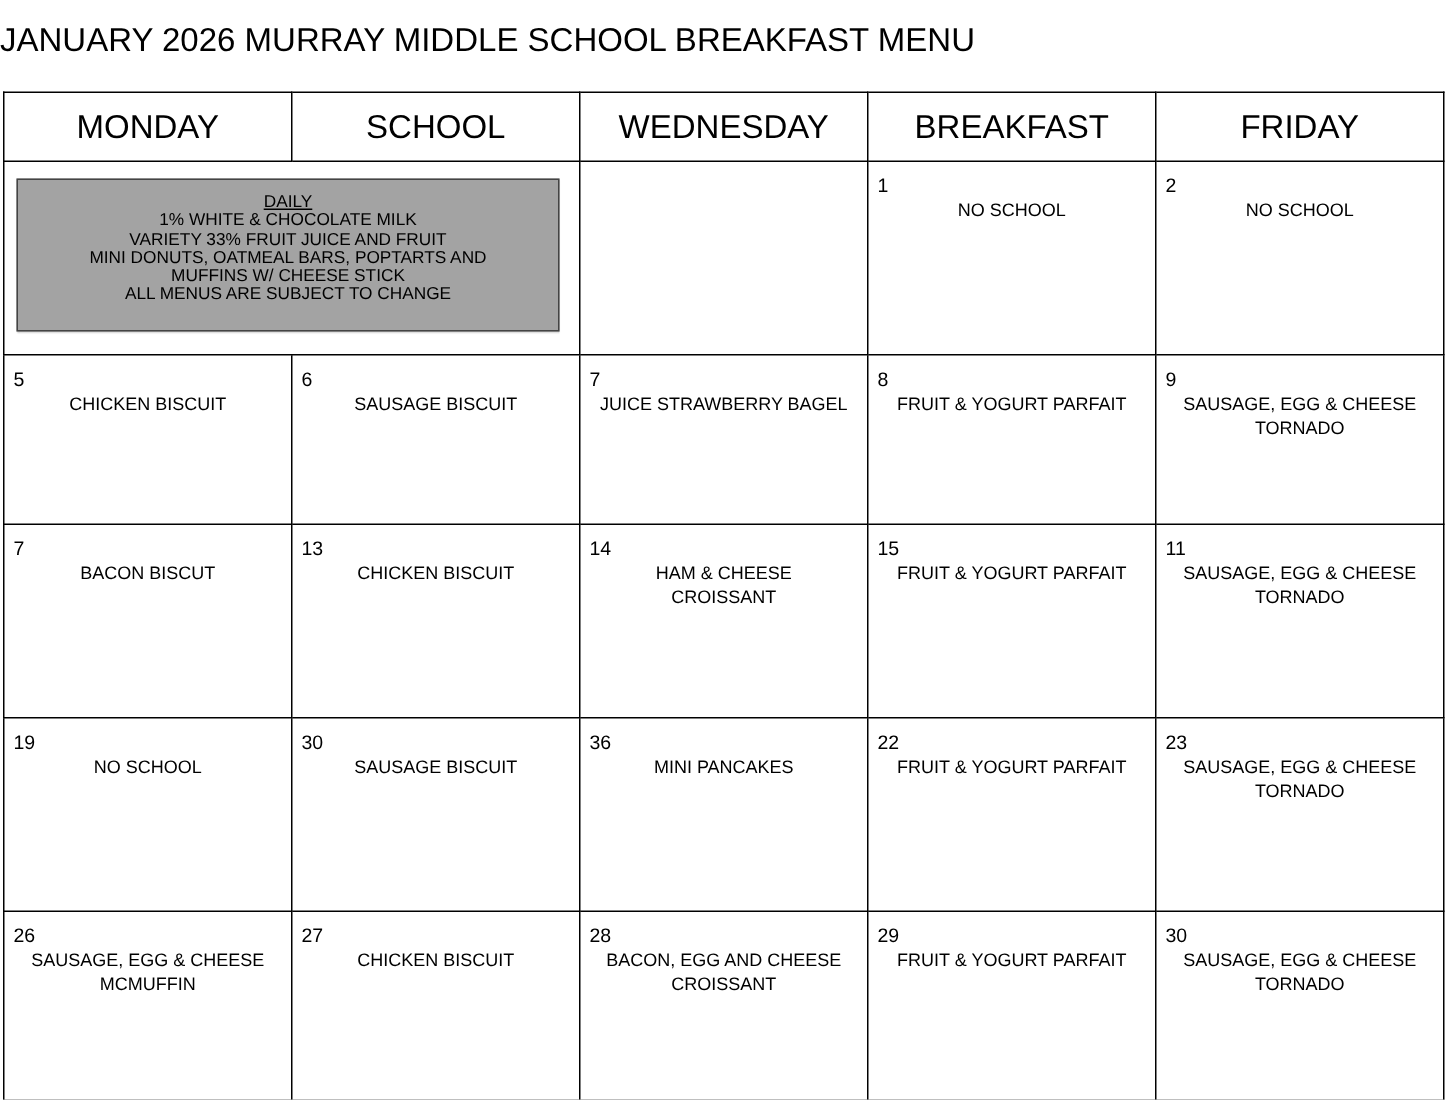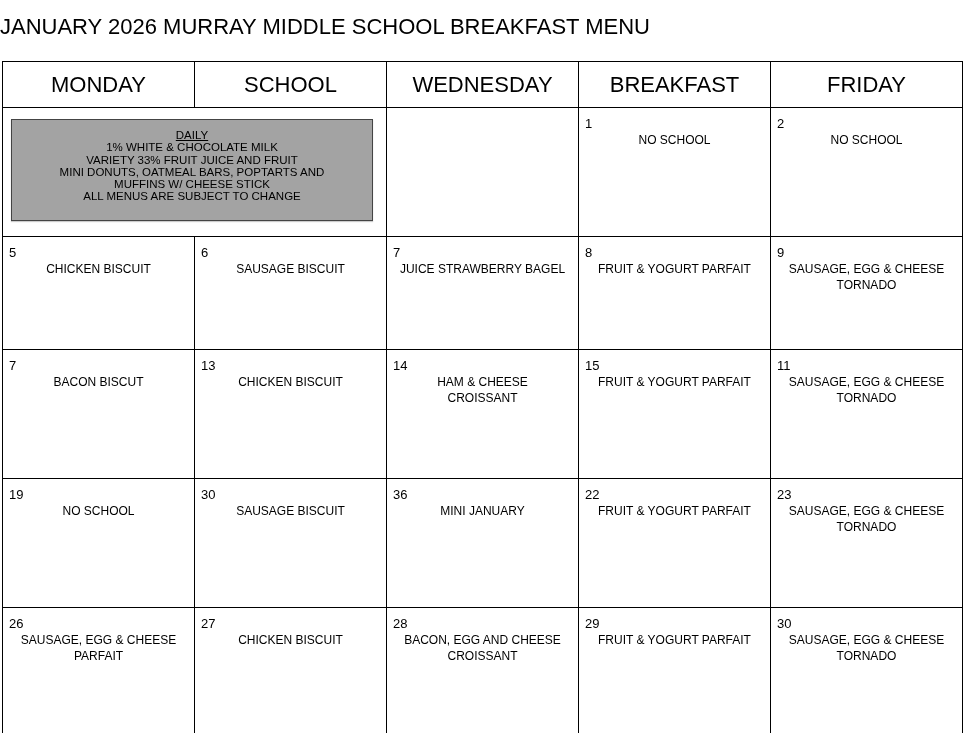--- a/index.html
+++ b/index.html
@@ -169,21 +169,21 @@
             <span class="day">30</span>
             <div class="item">
               <div>SAUSAGE BISCUIT</div>
             </div>
           </div>
         </td>
       <td>
           <div class="cell">
             <span class="day">36</span>
             <div class="item">
-              <div>MINI JANUARY</div>
+              <div>MINI PANCAKES</div>
             </div>
           </div>
         </td>
       <td>
           <div class="cell">
             <span class="day">22</span>
             <div class="item">
               <div>FRUIT &amp; YOGURT PARFAIT</div>
             </div>
           </div>
@@ -198,21 +198,21 @@
           </div>
         </td>
     </tr>
 
     <tr class="r4">
       <td>
           <div class="cell">
             <span class="day">26</span>
             <div class="item">
               <div>SAUSAGE, EGG &amp; CHEESE</div>
-              <div>PARFAIT</div>
+              <div>MCMUFFIN</div>
             </div>
           </div>
         </td>
       <td>
           <div class="cell">
             <span class="day">27</span>
             <div class="item">
               <div>CHICKEN BISCUIT</div>
             </div>
           </div>

